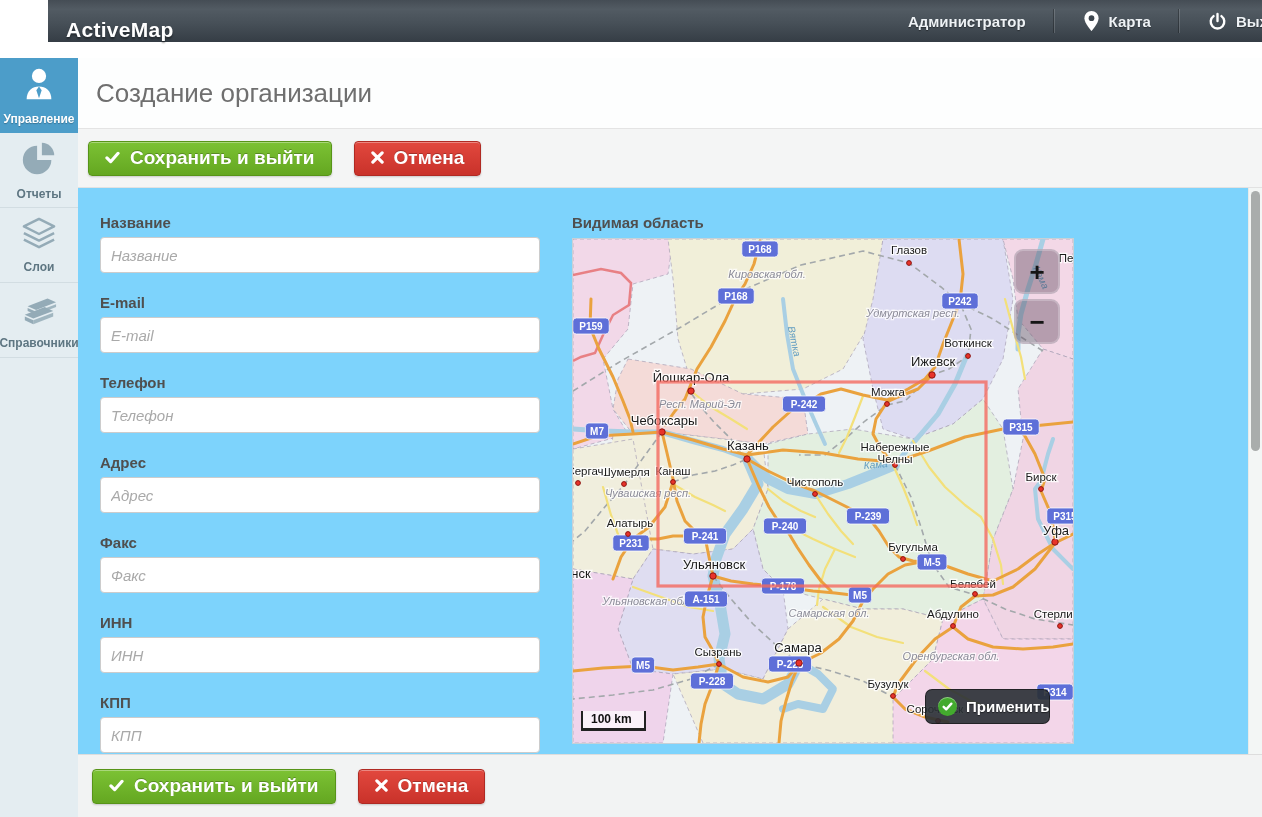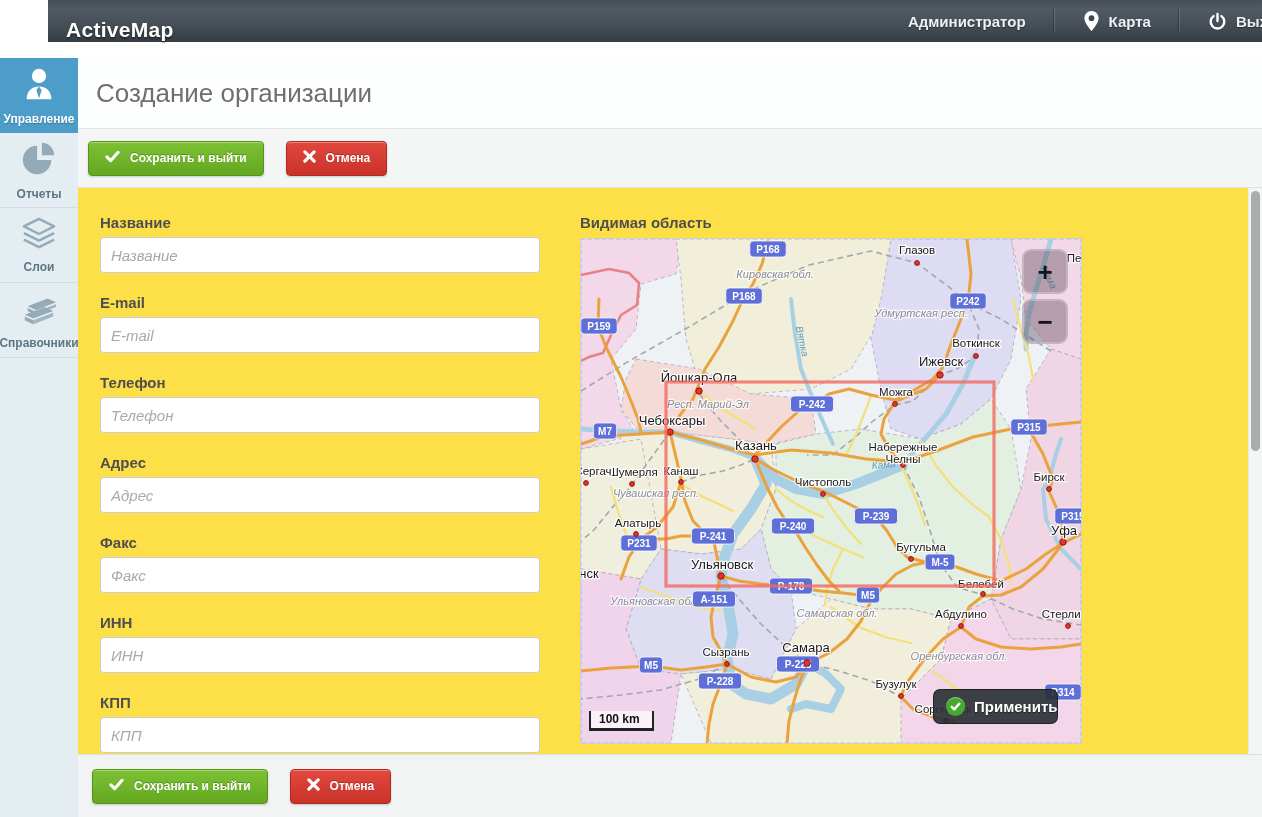--- a/index.html
+++ b/index.html
@@ -28,27 +28,27 @@
                     text-shadow:0 1px 1px rgba(0,0,0,.25);}
   .side-item.active svg{color:#fff;}
   
   .main{position:absolute;left:78px;top:58px;right:0;bottom:0;display:flex;flex-direction:column;}
   .page-header{height:70px;background:#fdfefe;border-bottom:1px solid #e4e4e4;
                display:flex;align-items:center;padding-left:18px;flex:none;}
   .page-title{font-size:26px;color:#6f6f6f;}
   .toolbar{height:58px;background:#f4f5f5;border-bottom:1px solid #e2e2e2;
            display:flex;align-items:center;gap:22px;padding-left:10px;flex:none;}
   .btn{display:inline-flex;align-items:center;gap:10px;height:33px;padding:0 16px;border-radius:4px;
-       color:#fff;font-weight:bold;font-size:12px;cursor:pointer;
+       color:#fff;font-weight:bold;font-size:19px;cursor:pointer;
        text-shadow:0 -1px 0 rgba(0,0,0,.25);
        box-shadow:inset 0 1px 0 rgba(255,255,255,.35),0 1px 2px rgba(0,0,0,.18);}
   .btn-green{background:linear-gradient(#7cc234,#64a721);border:1px solid #579418;}
   .btn-red{background:linear-gradient(#e2483e,#c9322a);border:1px solid #b02a23;}
-  .content{flex:1;background:#fde047;position:relative;display:flex;
-           padding:26px 16px 0 22px;gap:40px;overflow:hidden;}
+  .content{flex:1;background:#7dd3fc;position:relative;display:flex;
+           padding:26px 16px 0 22px;gap:32px;overflow:hidden;}
   .footer{height:62px;background:#f2f3f3;border-top:1px solid #dddddd;
           display:flex;align-items:center;gap:22px;padding-left:14px;flex:none;}
   
   .form-col{width:440px;flex:none;}
   .field{margin-bottom:21px;}
   .field label{display:block;font-size:15px;font-weight:bold;color:#4f4f4f;margin-bottom:6px;}
   .field input{width:100%;box-sizing:border-box;height:36px;border:1px solid #cccccc;border-radius:4px;
                padding:0 10px;font-size:15px;color:#444;background:#fff;outline:none;
                font-family:"Liberation Sans","DejaVu Sans",sans-serif;}
   .field input::placeholder{color:#a9a9a9;font-style:italic;}

